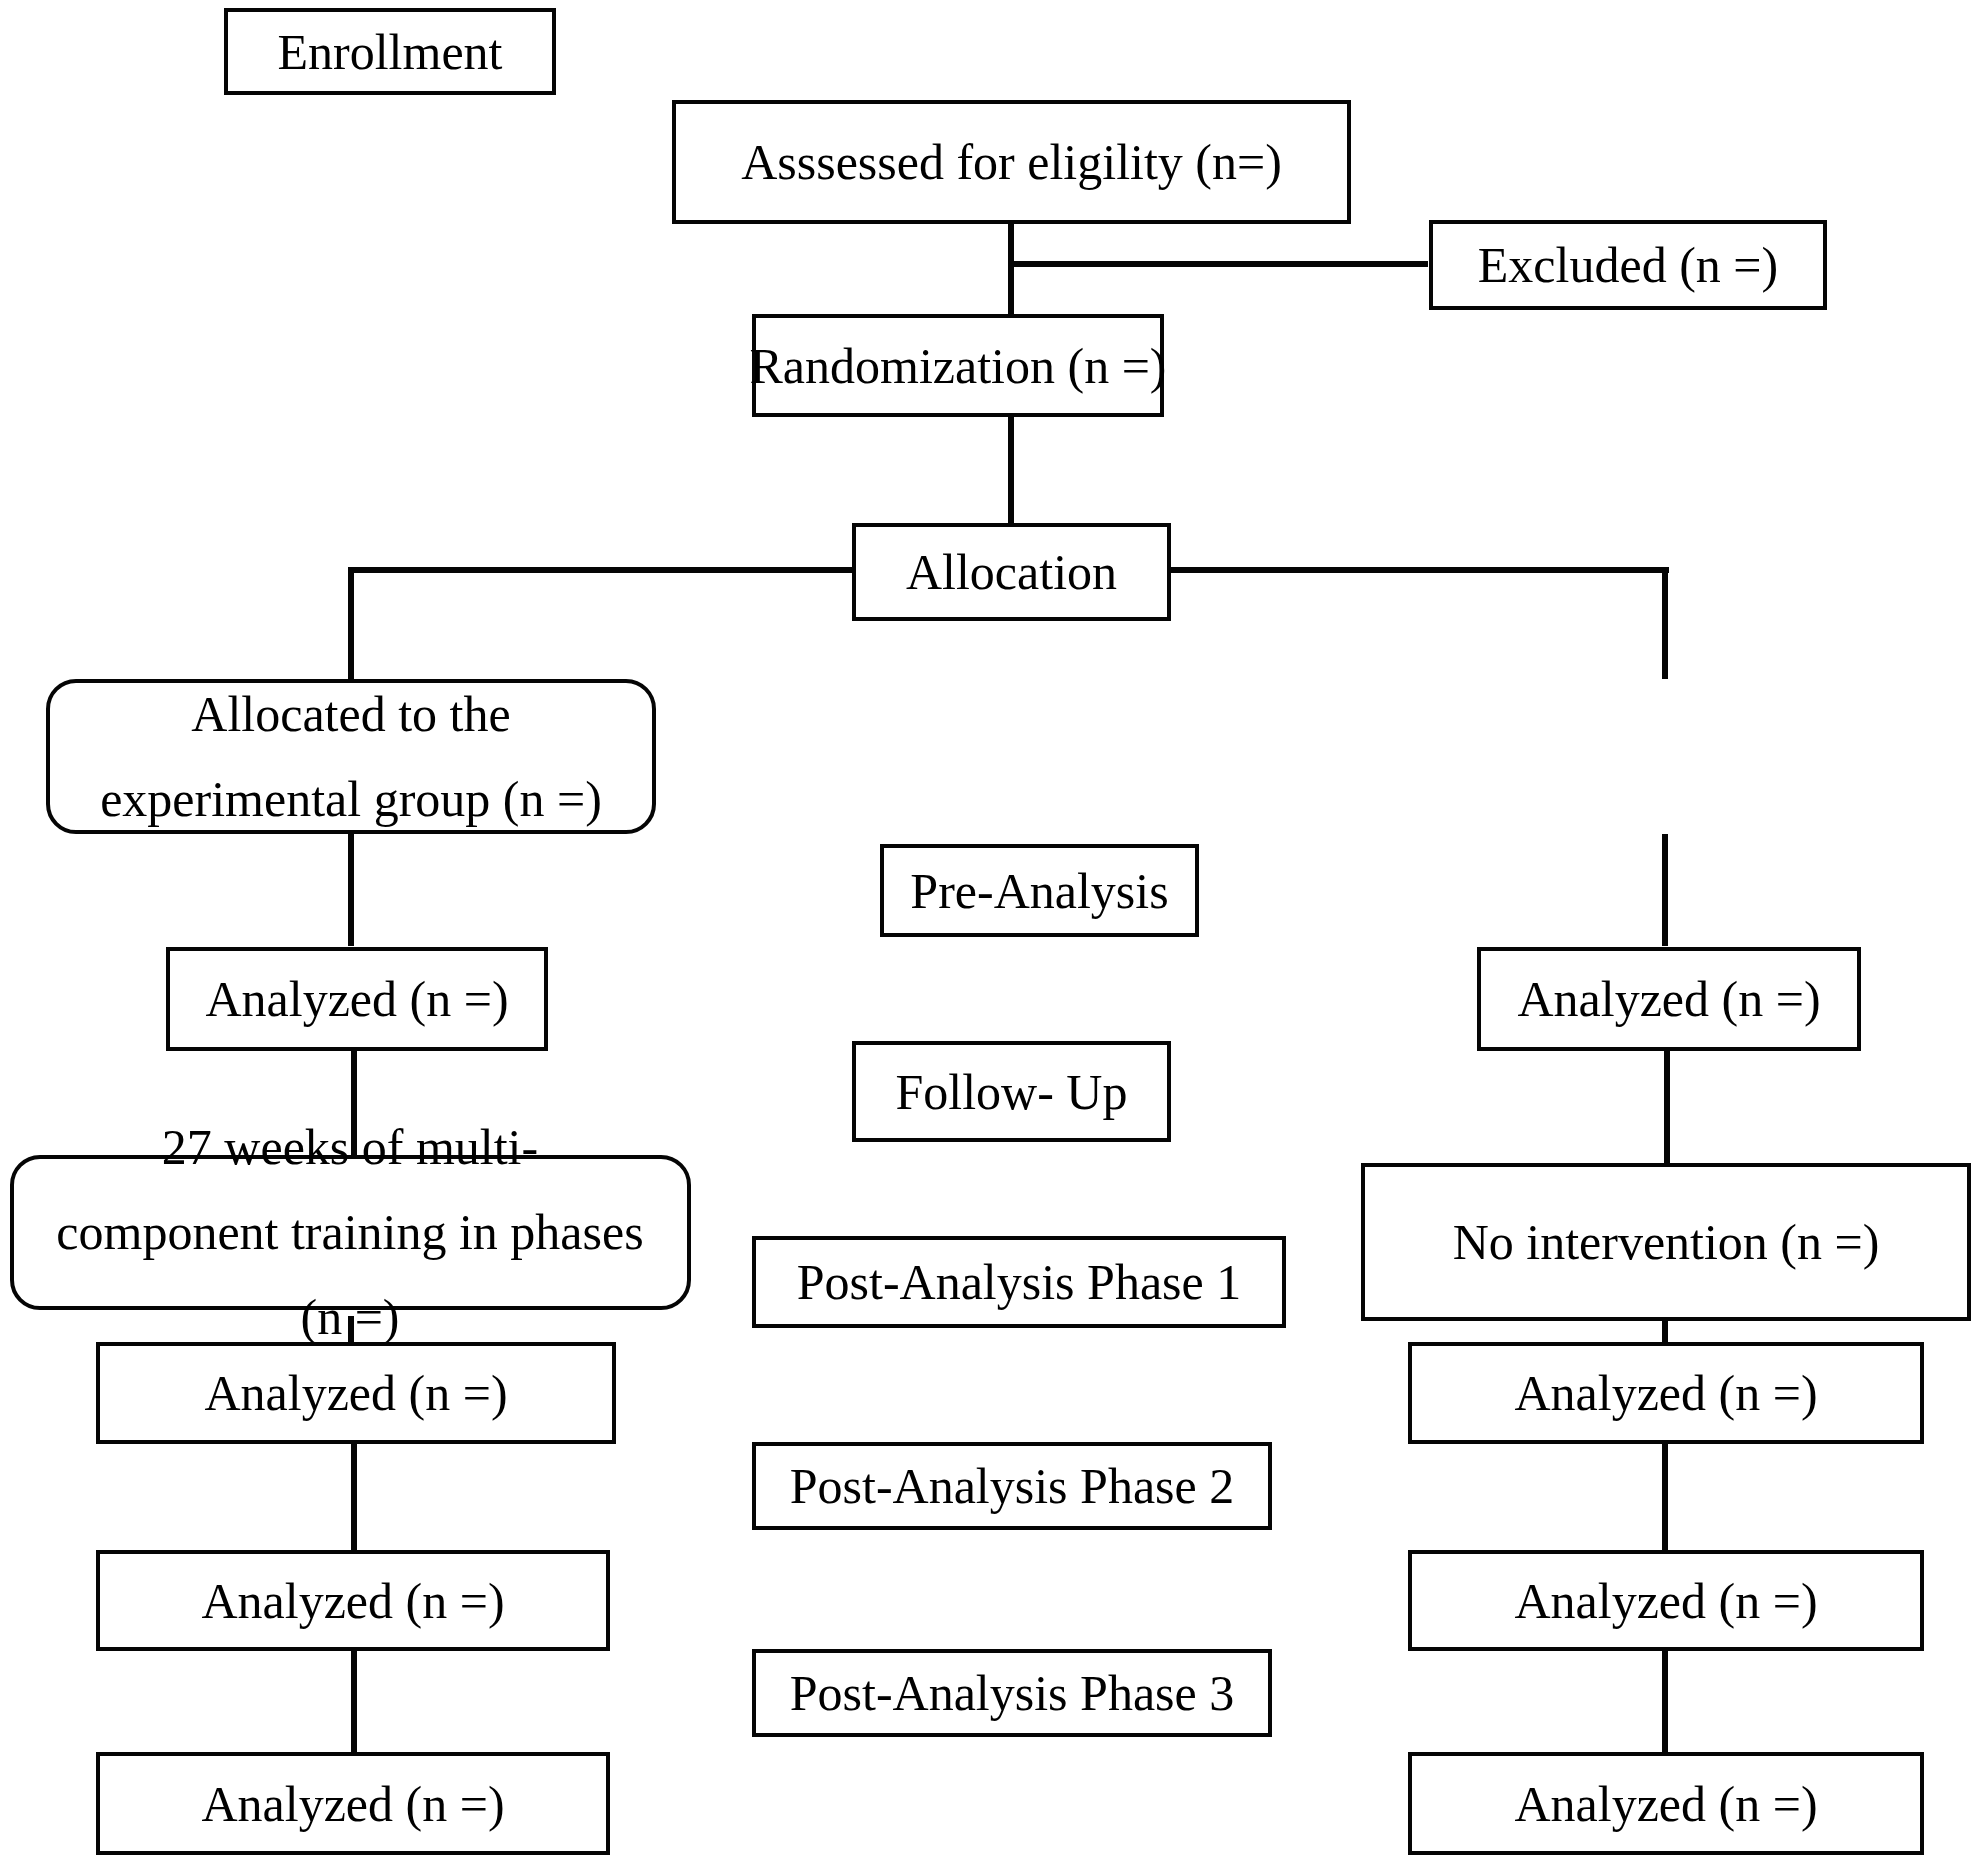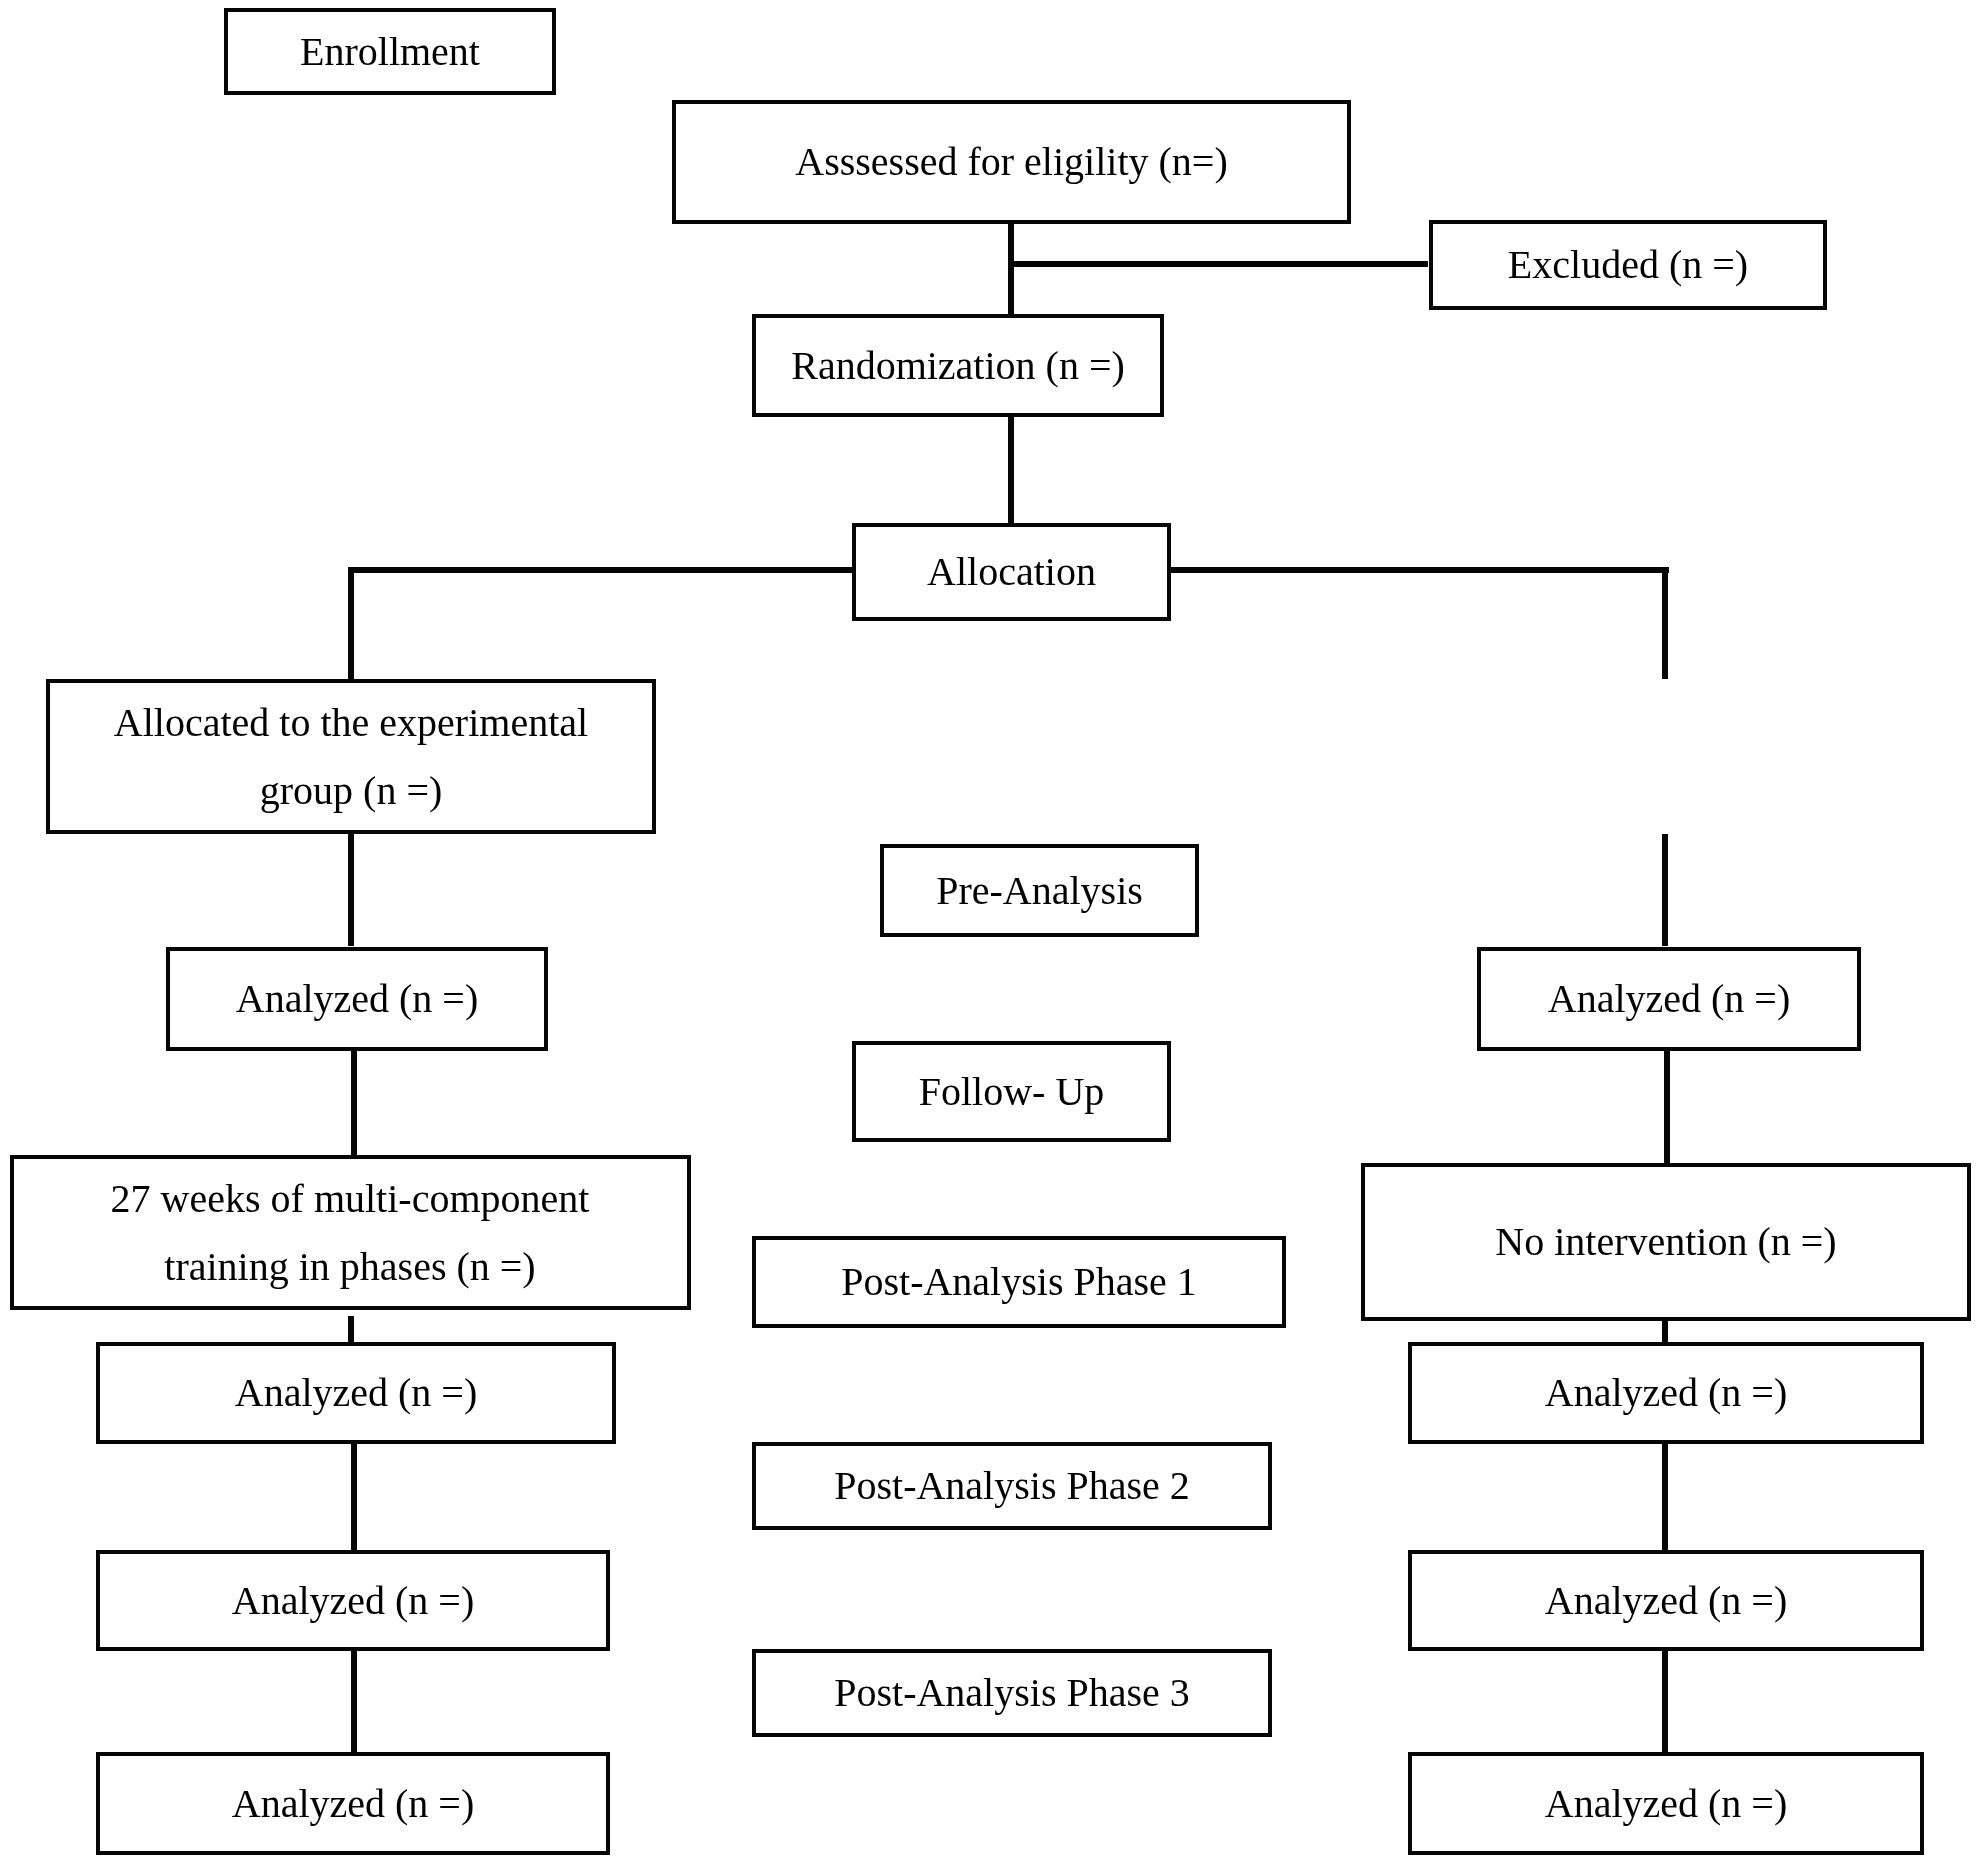--- a/index.html
+++ b/index.html
@@ -17,31 +17,32 @@
   }
   .fbox {
     position: absolute;
     box-sizing: border-box;
     border: 4.7px solid #050505;
     background: #ffffff;
     display: flex;
     align-items: center;
     justify-content: center;
     text-align: center;
-    font-size: 40px;
+    font-size: 50px;
     line-height: 1.2;
   }
   .fbox .txt {
     display: block;
   }
   .nowrap .txt {
     white-space: nowrap;
   }
   .wrap2 {
     line-height: 1.7;
+    border-radius: 30px;
   }
   .wrap2 .txt {
     max-width: 510px;
   }
   .wrap2.wide .txt {
     max-width: 589px;
   }
   .cline {
     position: absolute;
     background: #050505;

